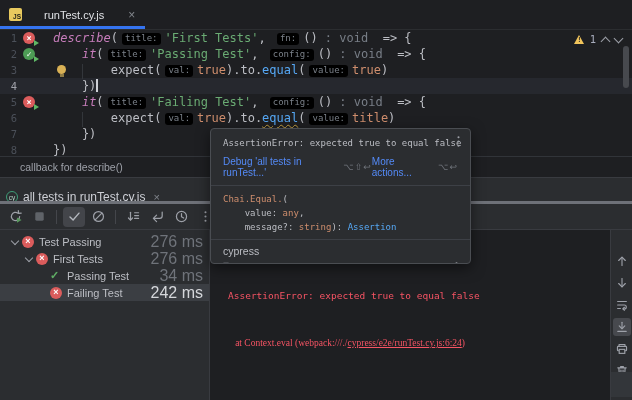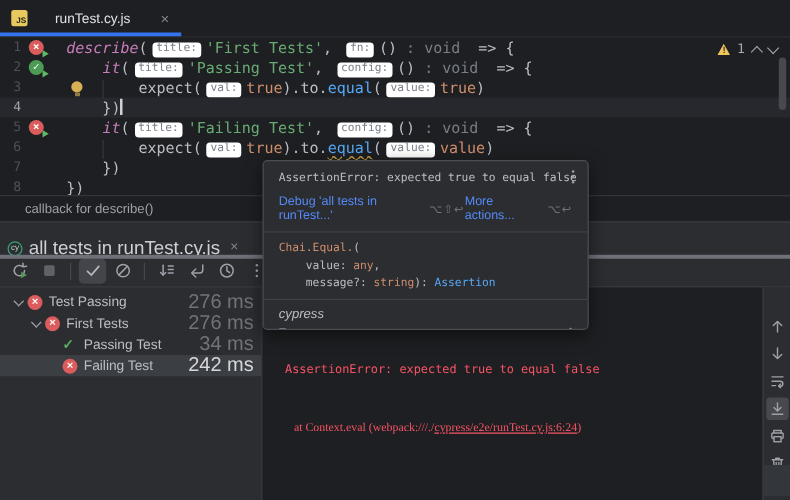--- a/index.html
+++ b/index.html
@@ -29,21 +29,21 @@
   .g-play{position:absolute;right:-4px;bottom:-2px;width:0;height:0;
           border-left:5px solid #5FB865;border-top:3.5px solid transparent;border-bottom:3.5px solid transparent;}
   .code{white-space:pre;line-height:16px;}
   .c-def{color:#BCBEC4;}
   .c-decl{color:#C77DBB;font-style:italic;}
   .c-str{color:#6AAB73;}
   .c-kwd{color:#CF8E6D;margin-top:42px;}
   .c-mth{color:#56A8F5;}
   .c-mthw{color:#56A8F5;text-decoration:underline wavy #C7A243;text-decoration-thickness:1px;text-underline-offset:2px;}
   .c-type{color:#787E87;}
-  .c-hint{display:inline-block;background:#ffffff;color:#7A8089;border-radius:3px;padding:0.5px 3px;
+  .c-hint{display:inline-block;background:#000000;color:#7A8089;border-radius:3px;padding:0.5px 3px;
           margin:0 4px;font-size:9px;line-height:11px;vertical-align:1px;}
   .caret{display:inline-block;width:2px;height:13px;background:#CED0D6;vertical-align:-2px;}
   .bulb{position:absolute;left:57px;top:3px;width:9px;height:9px;background:#D9B155;border-radius:50%;}
   .bulb::after{content:"";position:absolute;left:2.5px;bottom:-2.5px;width:4px;height:2.5px;background:#8F7B45;}
   .iguide{position:absolute;width:1px;background:#33363B;left:82px;}
   .inspect{position:absolute;top:3px;right:10px;display:flex;align-items:center;gap:6px;color:#A8ADBD;font-size:10.5px;}
   .warn-tri{position:relative;width:0;height:0;border-left:5.5px solid transparent;border-right:5.5px solid transparent;
             border-bottom:9.5px solid #F2C55C;}
   .warn-tri i{position:absolute;left:-1.5px;top:2px;font-style:normal;font-weight:bold;color:#1E1F22;font-size:7px;line-height:7px;}
   .chev{width:6px;height:6px;border-right:1.4px solid #9DA0A8;border-bottom:1.4px solid #9DA0A8;display:inline-block;}
@@ -54,21 +54,21 @@
   .breadcrumb{position:absolute;left:0;top:156px;right:0;height:20px;border-top:1px solid #313439;background:#1E1F22;
               display:flex;align-items:center;padding-left:20px;font-size:10.5px;color:#9DA0A8;}
   
   .runpanel{position:absolute;left:0;top:177px;right:0;bottom:0;background:#2B2D30;border-top:1px solid #393B40;box-sizing:border-box;}
   .run-tabs{height:25px;display:flex;align-items:stretch;border-bottom:1px solid #393B40;flex-direction:column;}
   .run-title{font-weight:bold;font-size:11.5px;color:#DFE1E5;margin-left:12px;align-self:center;width:26px;}
   .run-tab{position:relative;display:flex;align-items:center;gap:5px;padding:0 8px 0 6px;}
   .run-underline{position:absolute;left:0;right:0;bottom:0;height:3px;background:#6E7178;}
   .cy-icon{width:12px;height:12px;border-radius:50%;border:1.2px solid #3E9E78;color:#B8D9CC;font-size:6.5px;
            display:flex;align-items:center;justify-content:center;box-sizing:border-box;}
-  .run-tab-label{font-size:15px;color:#CED0D6;}
+  .run-tab-label{font-size:12px;color:#CED0D6;}
   .run-tab-close{color:#82868D;font-size:11px;line-height:9px;margin-left:3px;}
   .run-toolbar{height:25px;display:flex;align-items:center;gap:2px;padding-left:4px;border-bottom:1px solid #393B40;}
   .tbtn{width:22px;height:20px;display:flex;align-items:center;justify-content:center;border-radius:4px;}
   .tbtn.selected{background:#43454A;}
   .tsep{width:1px;height:14px;background:#44464B;margin:0 4px;}
   .run-body{position:absolute;top:52px;left:0;right:0;bottom:0;display:flex;}
   
   .tree{width:210px;flex:none;border-right:1px solid #393B40;padding-top:3px;box-sizing:border-box;}
   .trow{height:17px;display:flex;align-items:center;font-size:11px;color:#BCBEC4;}
   .trow.selected{background:#3B3E43;}
@@ -98,21 +98,21 @@
          border:1px solid #4A4D52;border-radius:4px;box-shadow:0 4px 14px rgba(0,0,0,.5);z-index:10;
          box-sizing:border-box;overflow:hidden;}
   .p-error{font-family:"DejaVu Sans Mono",monospace;font-size:9px;color:#BCBEC4;padding:9px 20px 0 12px;position:relative;white-space:nowrap;}
   .p-kebab{position:absolute;top:5px;right:4px;}
   .p-links{display:flex;align-items:center;padding:8px 12px 7px;font-size:10px;}
   .plink{color:#548AF7;}
   .pshort{color:#6F737A;font-size:9px;letter-spacing:1px;margin-left:6px;}
   .pspace{flex:1;}
   .p-div{height:1px;background:#3D4046;}
   .p-doc{padding:6px 12px 5px;font-family:"DejaVu Sans Mono",monospace;font-size:9px;line-height:14px;white-space:pre;}
-  .p-module{padding:5px 12px 2px;font-size:10.5px;color:#BCBEC4;font-style:italic;}
+  .p-module{padding:5px 12px 2px;font-size:10.5px;color:#BCBEC4;}
   .p-footer{display:flex;align-items:center;padding:1px 6px 4px 12px;}
   svg{display:block;}
 </style>
 </head>
 <body>
 
 <div class="app">
 
   <div class="tabbar">
     <div class="tab">
@@ -165,21 +165,21 @@
               <span class="g-ic g-fail">×<span class="g-play"></span></span>
             </span>
           </div>
           <span class="code"><span class="c-def">    </span><span class="c-decl">it</span><span class="c-def">(</span><span class="c-hint">title:</span><span class="c-str">'Failing Test'</span><span class="c-def">, </span><span class="c-hint">config:</span><span class="c-def">()</span><span class="c-type"> : void</span><span class="c-def">  =&gt; {</span></span>
         </div>
         <div class="code-row">
           <div class="gutter">
             <span class="lnum">6</span>
             <span class="gslot"></span>
           </div>
-          <span class="code"><span class="c-def">        </span><span class="c-def">expect</span><span class="c-def">(</span><span class="c-hint">val:</span><span class="c-kwd">true</span><span class="c-def">).to.</span><span class="c-mthw">equal</span><span class="c-def">(</span><span class="c-hint">value:</span><span class="c-kwd">value</span><span class="c-def">)</span></span>
+          <span class="code"><span class="c-def">        </span><span class="c-def">expect</span><span class="c-def">(</span><span class="c-hint">val:</span><span class="c-kwd">true</span><span class="c-def">).to.</span><span class="c-mthw">equal</span><span class="c-def">(</span><span class="c-hint">value:</span><span class="c-kwd">title</span><span class="c-def">)</span></span>
         </div>
         <div class="code-row">
           <div class="gutter">
             <span class="lnum">7</span>
             <span class="gslot"></span>
           </div>
           <span class="code"><span class="c-def">    })</span></span>
         </div>
         <div class="code-row">
           <div class="gutter">

